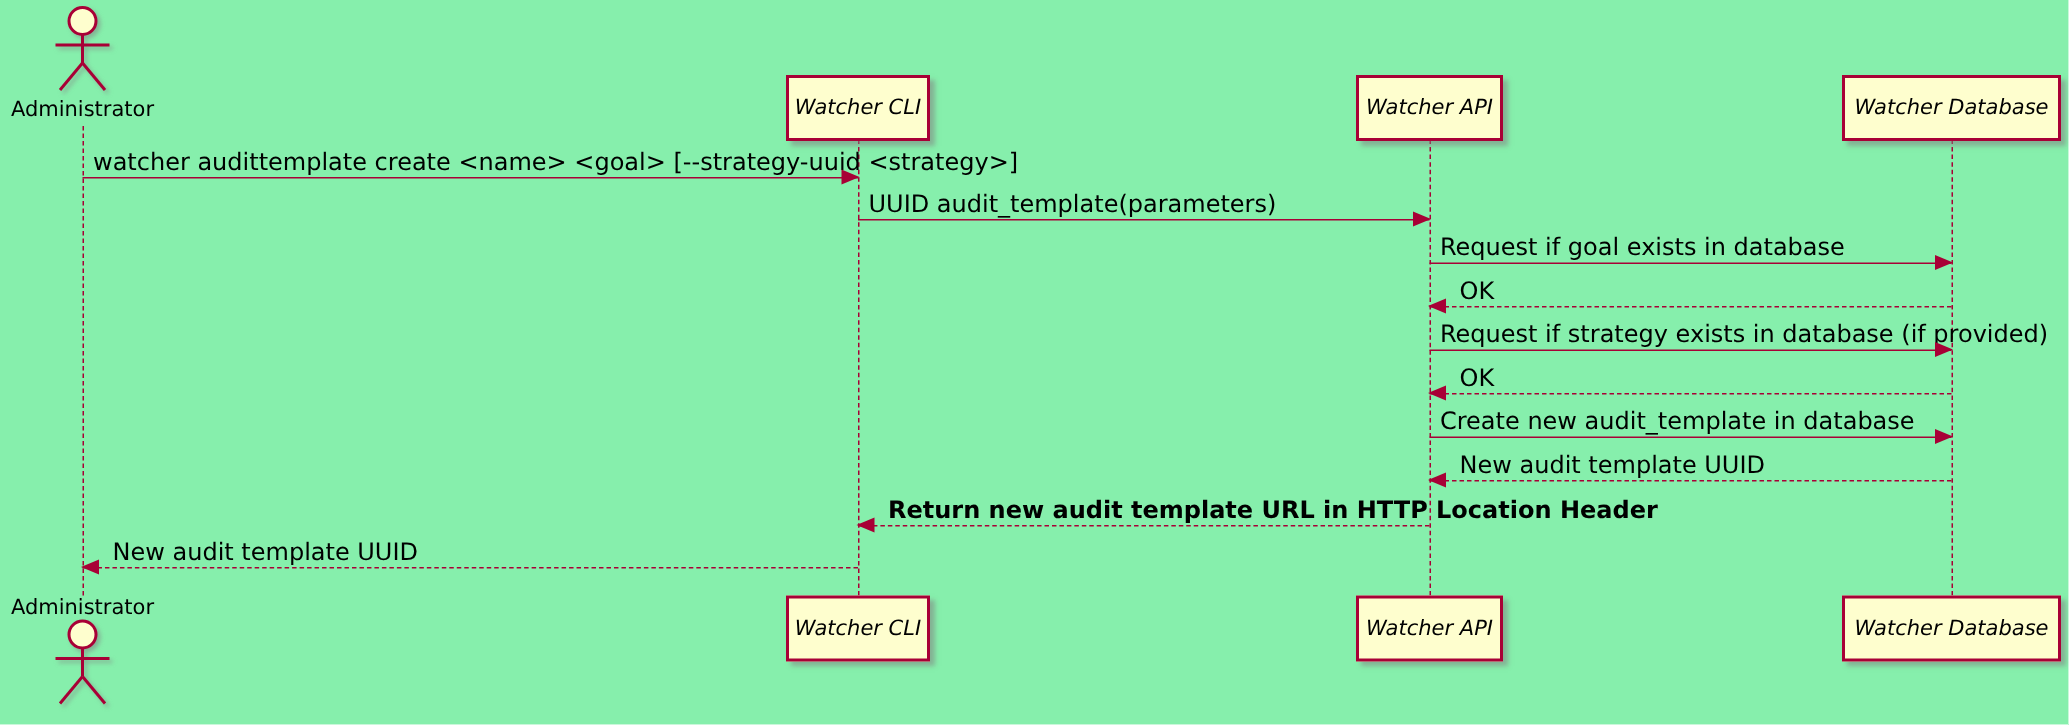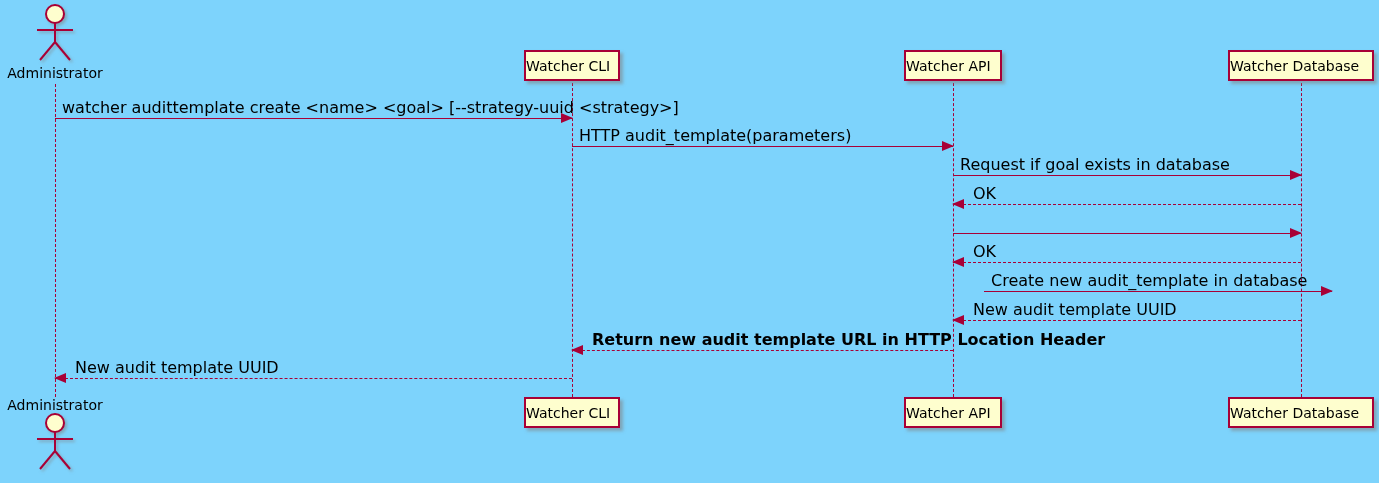--- a/index.html
+++ b/index.html
@@ -1,25 +1,25 @@
 <!DOCTYPE html>
 <html><head>
 <meta charset="utf-8">
 <style>
   html,body{margin:0;padding:0;background:#ffffff;}
   #canvas{
-    position:relative;width:1379px;height:483px;background:#7dd3fc;
+    position:relative;width:1379px;height:483px;background:#86efac;
     font-family:"DejaVu Sans", sans-serif;color:#000;overflow:hidden;
   }
   .pbox{
-    position:absolute;height:31px;box-sizing:border-box;
+    position:absolute;height:44px;box-sizing:border-box;
     background:#FEFECE;border:2px solid #A80036;
     box-shadow:3px 3px 3px rgba(130,130,130,0.55);
-    display:flex;align-items:center;justify-content:flex-start;
-    font-size:14px;white-space:nowrap;
+    display:flex;align-items:center;justify-content:center;
+    font-size:14px;white-space:nowrap;font-style:italic;
   }
   .actor-label{
     position:absolute;width:110px;text-align:center;font-size:14px;white-space:nowrap;
   }
   .actor-svg{position:absolute;filter:drop-shadow(2.5px 2.5px 1.5px rgba(130,130,130,0.55));}
   .lifeline{position:absolute;width:0;border-left:1px dashed #A80036;}
   .msg{position:absolute;height:17px;}
   .msg .label{
     position:absolute;top:-2px;white-space:nowrap;font-size:16px;line-height:15px;
   }
@@ -69,49 +69,50 @@
     <span>Watcher Database</span>
   </div>
 
   <div class="msg" style="left:55px;top:102px;width:517px;">
     <div class="label off-solid">watcher audittemplate create &lt;name&gt; &lt;goal&gt; [--strategy-uuid &lt;strategy&gt;]</div>
     <div class="line solid"></div>
     <i class="head right"></i>
   </div>
 
   <div class="msg" style="left:572px;top:130px;width:381px;">
-    <div class="label off-solid">HTTP audit_template(parameters)</div>
+    <div class="label off-solid">UUID audit_template(parameters)</div>
     <div class="line solid"></div>
     <i class="head right"></i>
   </div>
 
   <div class="msg" style="left:953px;top:159px;width:348px;">
     <div class="label off-solid">Request if goal exists in database</div>
     <div class="line solid"></div>
     <i class="head right"></i>
   </div>
 
   <div class="msg" style="left:953px;top:188px;width:348px;">
     <div class="label off-dashed">OK</div>
     <div class="line dashed"></div>
     <i class="head left"></i>
   </div>
 
   <div class="msg" style="left:953px;top:217px;width:348px;">
+    <div class="label off-solid">Request if strategy exists in database (if provided)</div>
     <div class="line solid"></div>
     <i class="head right"></i>
   </div>
 
   <div class="msg" style="left:953px;top:246px;width:348px;">
     <div class="label off-dashed">OK</div>
     <div class="line dashed"></div>
     <i class="head left"></i>
   </div>
 
-  <div class="msg" style="left:984px;top:275px;width:348px;">
+  <div class="msg" style="left:953px;top:275px;width:348px;">
     <div class="label off-solid">Create new audit_template in database</div>
     <div class="line solid"></div>
     <i class="head right"></i>
   </div>
 
   <div class="msg" style="left:953px;top:304px;width:348px;">
     <div class="label off-dashed">New audit template UUID</div>
     <div class="line dashed"></div>
     <i class="head left"></i>
   </div>

